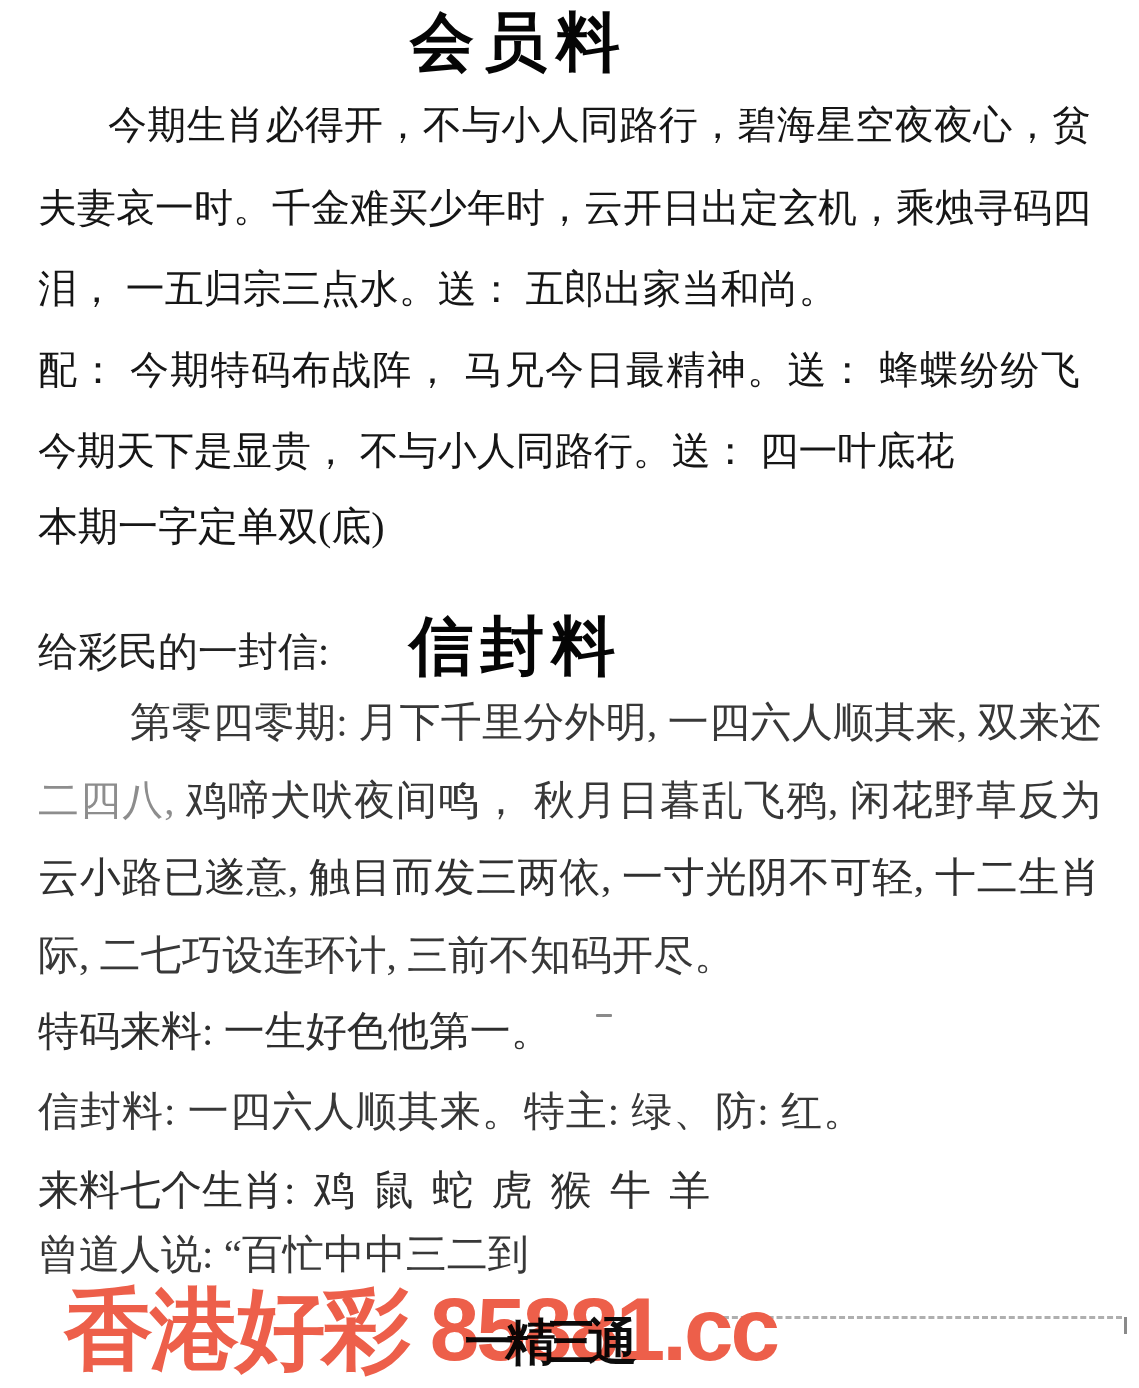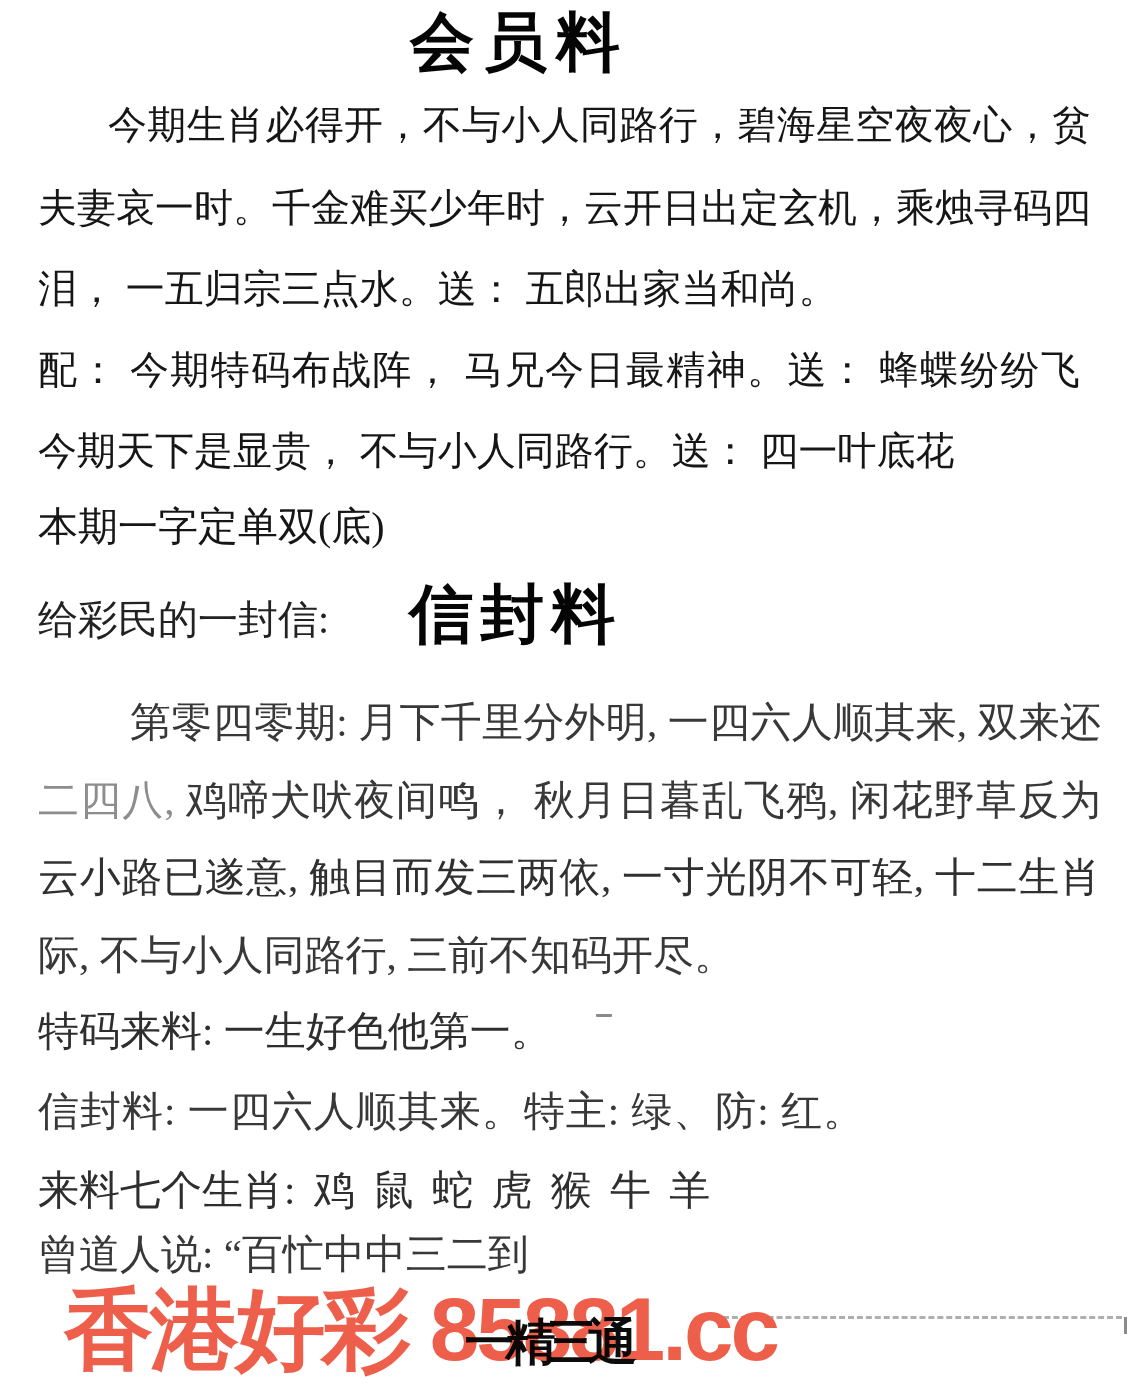--- a/index.html
+++ b/index.html
@@ -34,21 +34,21 @@
     overflow: hidden; max-height: 50px;
   }
   .m-line1 { top: 102px; left: 38px; width: 1053px; text-indent: 70px; }
   .m-line2 { top: 185px; left: 38px; width: 1053px; }
   .m-line3 { top: 266px; left: 38px; }
   .m-line4 { top: 347px; left: 38px; width: 1042px; }
   .m-line5 { top: 428px; left: 38px; }
   .m-line6 { top: 504px; left: 38px; font-size: 40px; }
 
   
-  .env-header { top: 564px; left: 38px; display: flex; align-items: flex-start; }
+  .env-header { top: 596px; left: 38px; display: flex; align-items: flex-start; }
   .env-intro  { font-size: 40px; line-height: 44px; margin-top: 34px; color: #222; }
   .env-title  {
     font-size: 64px; line-height: 70px;
     font-weight: bold; letter-spacing: 7px;
     margin-left: 80px; color: #050505; margin-top: 16px;
   }
 
   
   .hand { font-size: 41px; line-height: 48px; color: #383838; }
   .e-line1 { top: 698px; left: 38px; width: 1063px; text-indent: 92px; }
@@ -115,21 +115,21 @@
   <div class="abs body-line m-line5">今期天下是显贵， 不与小人同路行。送： 四一叶底花</div>
 
   <div class="abs env-header">
     <span class="env-intro">给彩民的一封信:</span>
     <span class="env-title">信封料</span>
   </div>
 
   <div class="abs hand jst e-line1">第零四零期: 月下千里分外明, 一四六人顺其来, 双来还凑</div>
   <div class="abs hand jst e-line2"><span class="faded">二四八,</span><span> 鸡啼犬吠夜间鸣， 秋月日暮乱飞鸦, 闲花野草反为珍, 青</span></div>
   <div class="abs hand jst e-line3">云小路已遂意, 触目而发三两依, 一寸光阴不可轻, 十二生肖算实</div>
-  <div class="abs hand e-line4">际, 不与小人同路行, 三前不知码开尽。</div>
+  <div class="abs hand e-line4">际, 二七巧设连环计, 三前不知码开尽。</div>
 
   <div class="abs hand tema-line">特码来料: 一生好色他第一。</div>
   <div class="abs artifact-dash"></div>
 
   <div class="abs hand xinfeng-line">信封料: 一四六人顺其来。特主: 绿、防: 红。</div>
   <div class="abs hand shengxiao-line">来料七个生肖: 鸡 鼠 蛇 虎 猴 牛 羊</div>
   <div class="abs hand zengdao-line">曾道人说: “百忙中中三二到</div>
 
   <div class="abs watermark">香港好彩 85881.cc</div>
   <div class="abs brand-big">一精三通</div>

